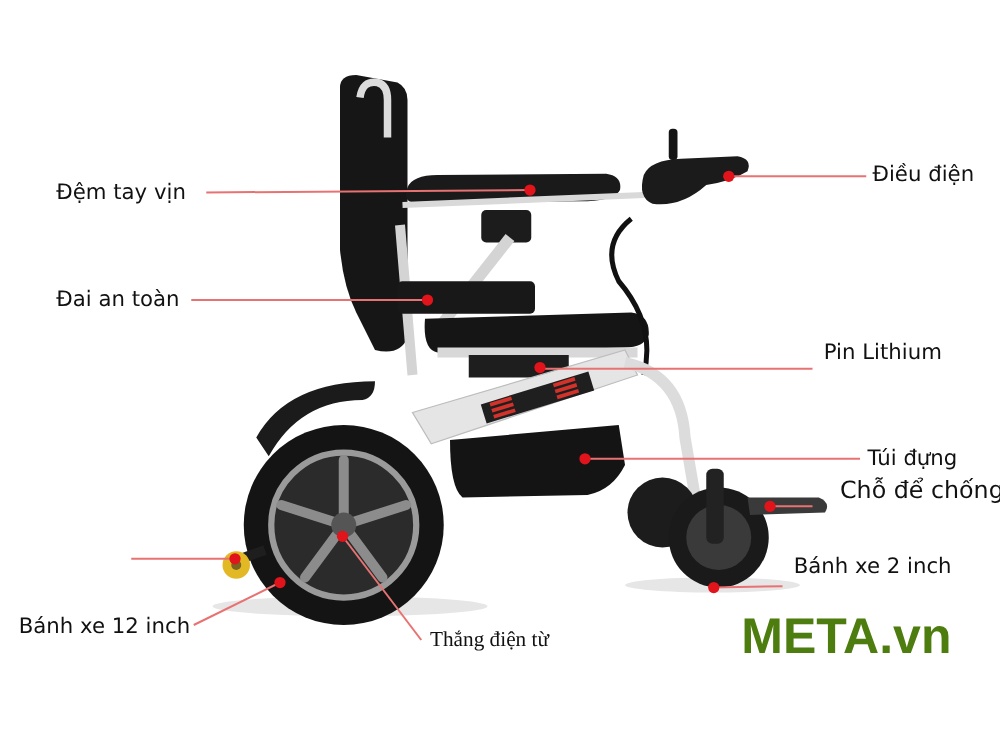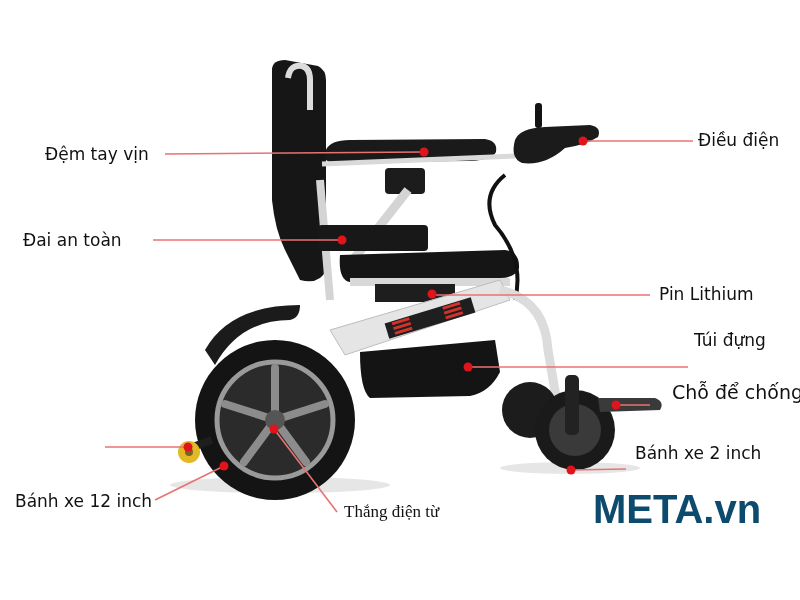--- a/index.html
+++ b/index.html
@@ -1,20 +1,20 @@
 <!DOCTYPE html>
 <html><head>
   <meta charset="utf-8">
   <style>
     html, body { margin:0; padding:0; background:#ffffff; }
     body { width:800px; height:600px; position:relative; overflow:hidden; font-family:"DejaVu Sans", sans-serif; }
     .stage { position:absolute; left:0; top:0; width:800px; height:600px; }
     .label { position:absolute; font-size:17px; color:#111; white-space:nowrap; line-height:20px; }
     .label.big { font-size:19px; }
-    .watermark { position:absolute; left:593px; top:487px; font-family:"Liberation Sans", sans-serif; font-weight:bold; font-size:40px; color:#0c4a6e; letter-spacing:0px; }
+    .watermark { position:absolute; left:593px; top:487px; font-family:"Liberation Sans", sans-serif; font-weight:bold; font-size:40px; color:#4d7c0f; letter-spacing:0px; }
     svg { position:absolute; left:0; top:0; }
   </style>
 </head>
 <body>
 
 <div class="stage">
   <svg width="800" height="600" viewBox="0 0 800 600">
 
     <ellipse cx="280" cy="485" rx="110" ry="8" fill="#e6e6e6"></ellipse>
     <ellipse cx="570" cy="468" rx="70" ry="6" fill="#e6e6e6"></ellipse>
@@ -102,23 +102,23 @@
       <circle cx="468" cy="367" r="4.5"></circle>
       <circle cx="616" cy="405" r="4.5"></circle>
       <circle cx="571" cy="470" r="4.5"></circle>
       <circle cx="188" cy="447" r="4.5"></circle>
       <circle cx="224" cy="466" r="4.5"></circle>
       <circle cx="274" cy="429" r="4.5"></circle>
     </g>
   </svg>
 
   <div class="label" style="left:45px;top:144px;">Đệm tay vịn</div>
-  <div class="label" style="left:23px;top:230px;">Đai an toàn</div>
+  <div class="label" style="left:45px;top:230px;">Đai an toàn</div>
   <div class="label" style="left:698px;top:130px;">Điều điện</div>
-  <div class="label" style="left:659px;top:284px;">Pin Lithium</div>
-  <div class="label" style="left:694px;top:330px;">Túi đựng</div>
+  <div class="label" style="left:659px;top:272px;">Pin Lithium</div>
+  <div class="label" style="left:694px;top:357px;">Túi đựng</div>
   <div class="label big" style="left:672px;top:382px;">Chỗ để chống</div>
   <div class="label" style="left:635px;top:443px;">Bánh xe 2 inch</div>
   <div class="label" style="left:15px;top:491px;">Bánh xe 12 inch</div>
   <div class="label" style="left:344px;top:502px;font-family:Liberation Serif, serif;">Thắng điện từ</div>
 
   <div class="watermark">META.vn</div>
 </div>
 
 </body></html>

